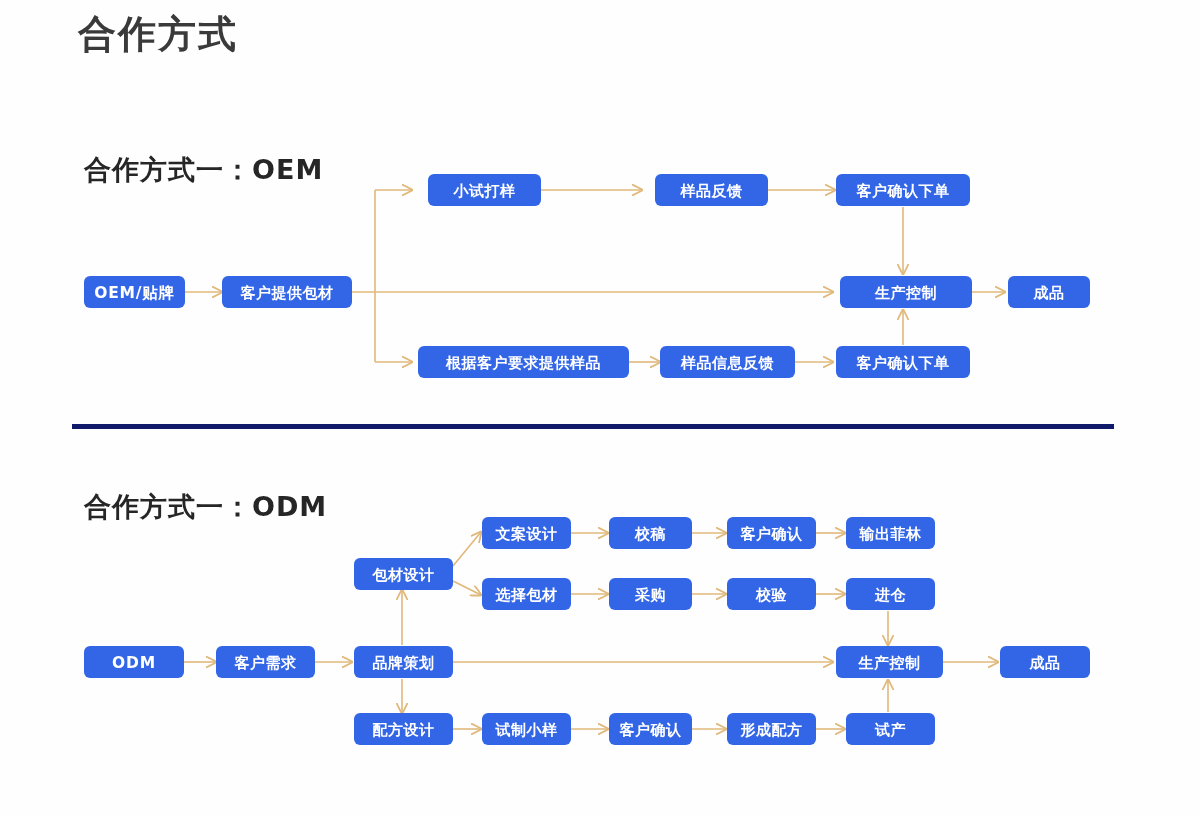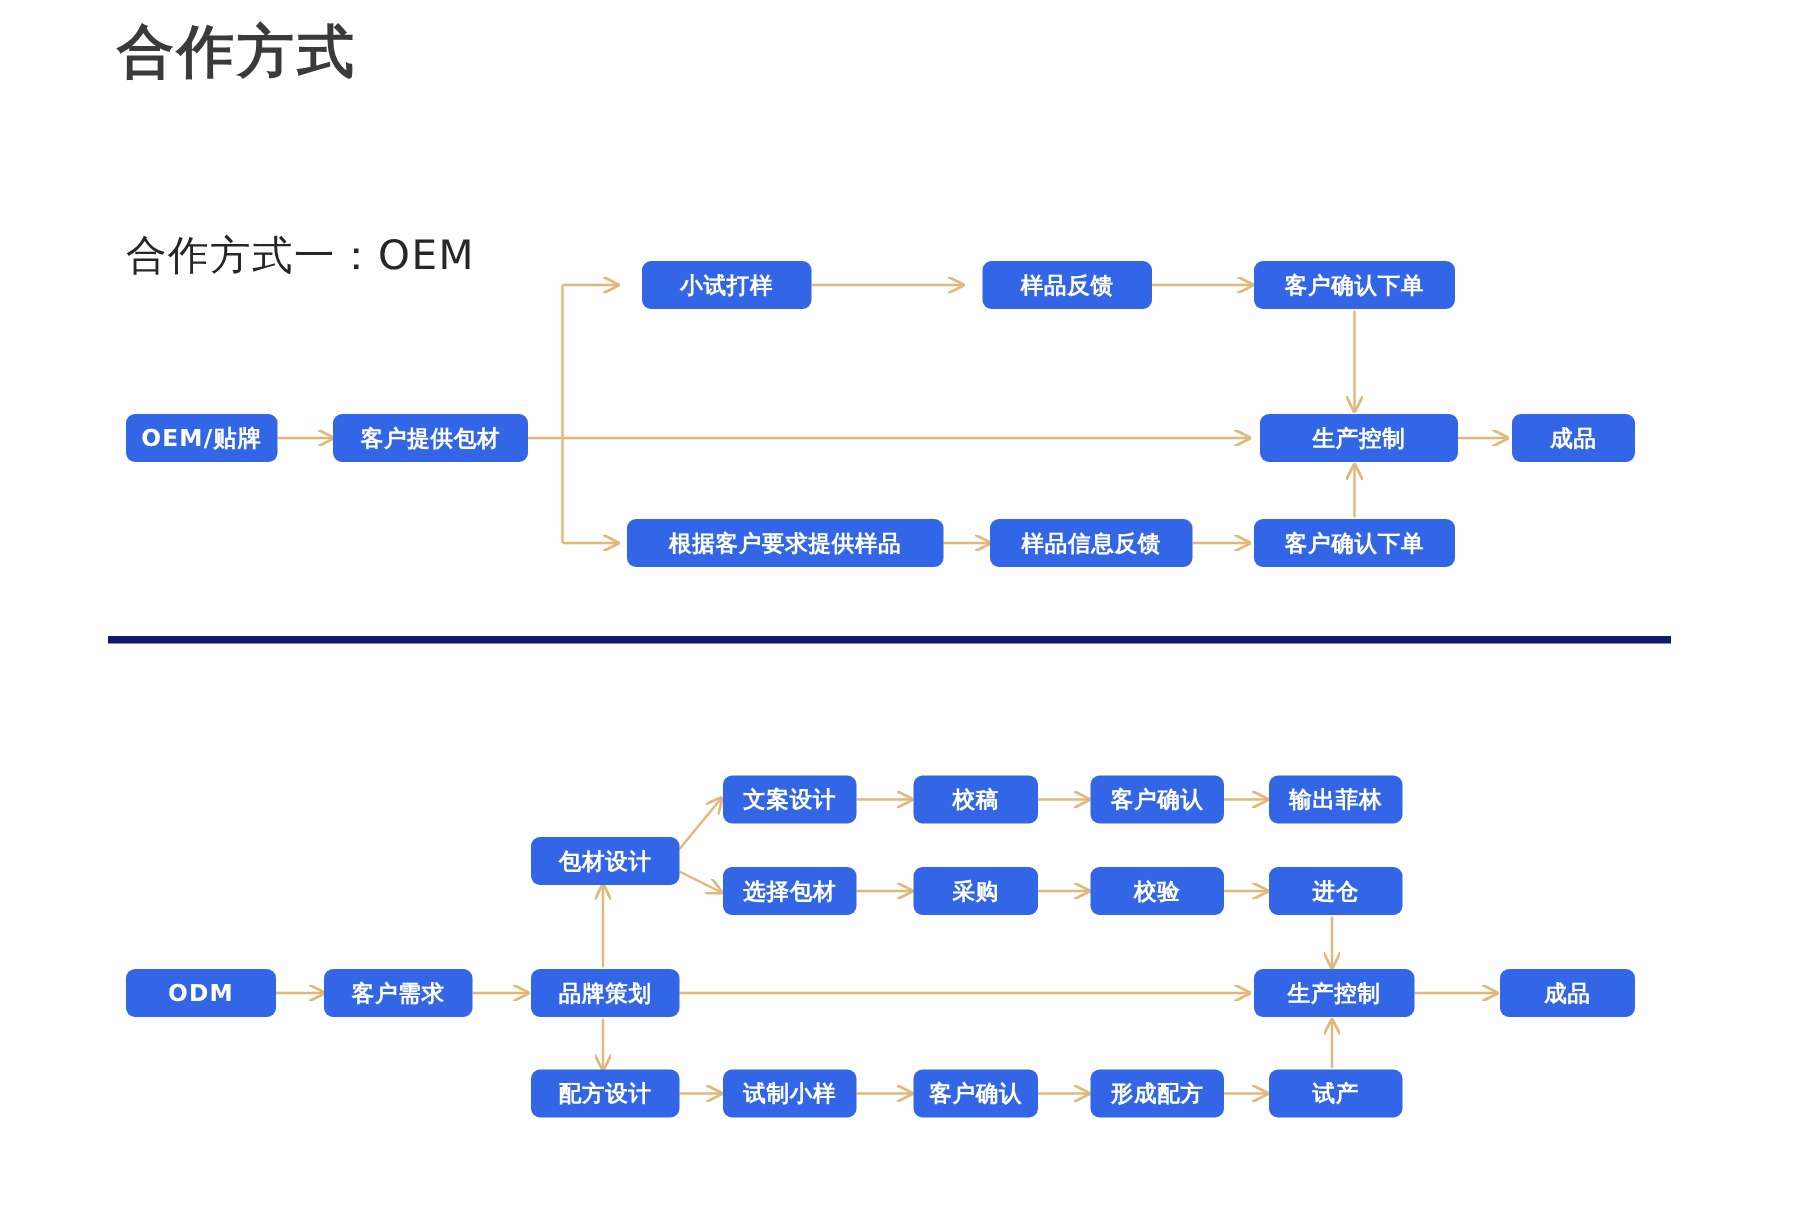--- a/index.html
+++ b/index.html
@@ -25,21 +25,21 @@
     top: 12px;
     font-size: 38px;
     font-weight: bold;
     color: #3a3a3a;
     letter-spacing: 2px;
     line-height: 1.2;
   }
   .section-title {
     position: absolute;
     font-size: 27px;
-    font-weight: normal;
+    font-weight: bold;
     color: #262626;
     letter-spacing: 1px;
     white-space: nowrap;
   }
   #oem-title { left: 84px; top: 152px; }
   #odm-title { left: 84px; top: 489px; }
 
   .divider {
     position: absolute;
     left: 72px;
@@ -82,20 +82,21 @@
   }
 </style>
 </head>
 <body>
 
 <div class="page">
 
   <div class="page-title">合作方式</div>
 
   <div class="section-title" id="oem-title">合作方式一：OEM</div>
+  <div class="section-title" id="odm-title">合作方式一：ODM</div>
 
   <div class="divider"></div>
 
   <svg class="flow" viewBox="0 0 1200 816">
     <defs>
       <marker id="arrow" viewBox="0 0 10 10" refX="9" refY="5" markerWidth="7" markerHeight="7" orient="auto-start-reverse">
         <path d="M 0 0 L 10 5 L 0 10" fill="none" stroke="#e0b87a" stroke-width="1.6"></path>
       </marker>
     </defs>
 

